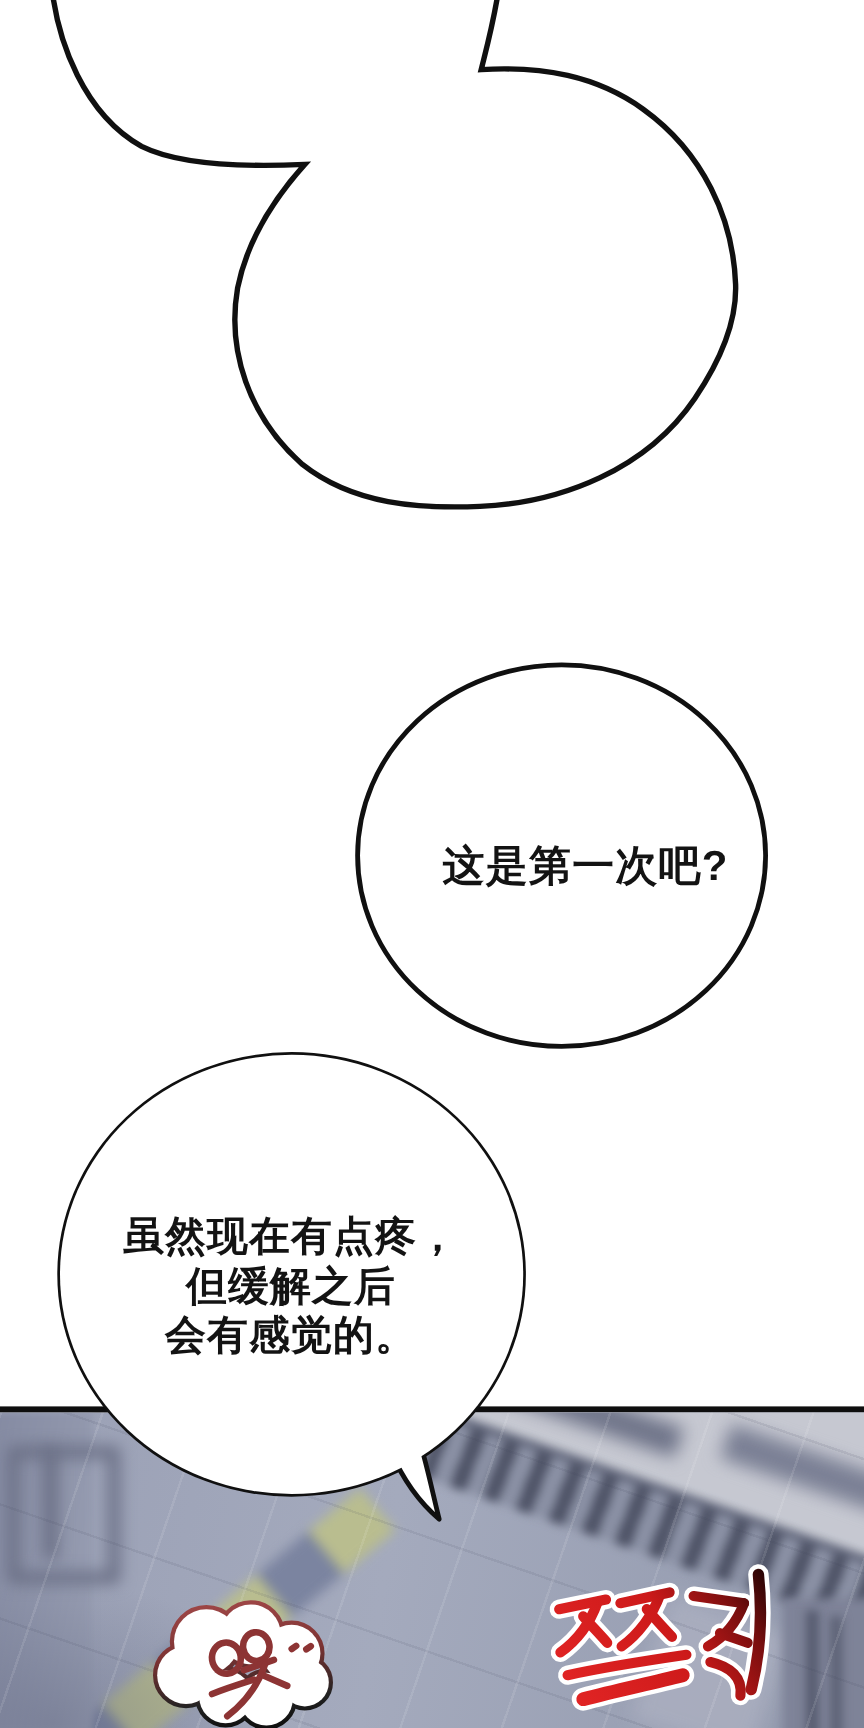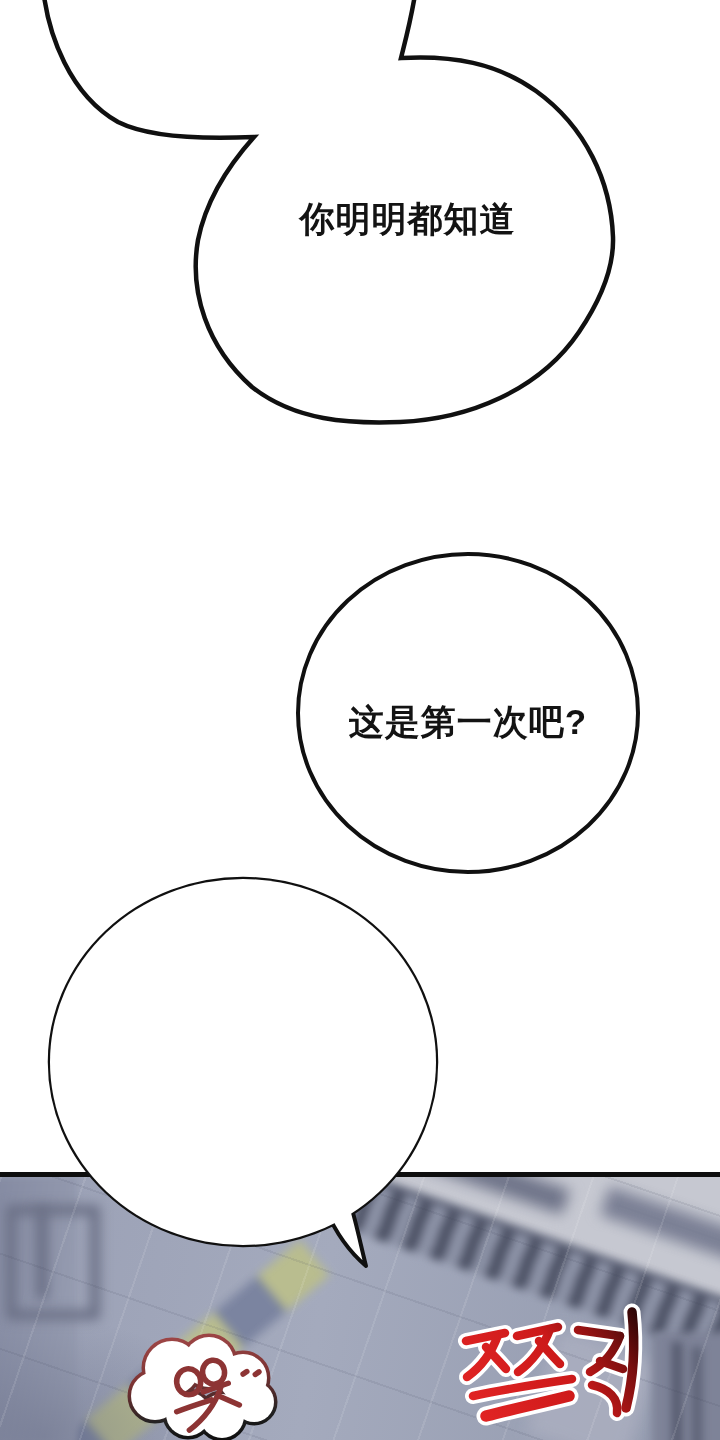--- a/index.html
+++ b/index.html
@@ -36,21 +36,21 @@
                background:radial-gradient(ellipse at 30% 70%,rgba(96,102,128,.45),transparent 70%);}
   .bg-tiles{left:0;top:0;width:720px;height:268px;
             background:repeating-linear-gradient(109deg,rgba(255,255,255,.10) 0 2px,transparent 2px 80px),
                        repeating-linear-gradient(19deg,rgba(60,64,86,.10) 0 2px,transparent 2px 90px);}
   
   svg.art{position:absolute;left:0;top:0;z-index:2;}
   
   .btext{position:absolute;z-index:3;font-weight:700;color:#131313;text-align:center;
          letter-spacing:1px;}
   .b1{left:225px;top:194px;width:365px;font-size:35px;line-height:49px;}
-  .b2{left:298px;top:699px;width:340px;font-size:35px;line-height:46px;}
+  .b2{left:298px;top:699px;width:340px;font-size:35px;line-height:46px;padding-left:20px;}
   .b3{left:55px;top:1011px;width:375px;font-size:34px;line-height:41px;}
   .sr-only{position:absolute;width:1px;height:1px;overflow:hidden;clip:rect(0 0 0 0);white-space:nowrap;}
 </style>
 </head>
 <body>
 
 <div class="stage">
 
   <div class="panel" aria-label="blurred tilted view of a building exterior with hazard stripes and railing">
     <div class="bg-light-upper"></div>
@@ -164,21 +164,25 @@
         <path d="M578,1330 L620,1336"></path>
         <path d="M620,1336 C614,1352 604,1364 590,1372"></path>
         <path d="M632,1312 C635,1340 635,1372 626,1408" stroke-width="9.5"></path>
         <path d="M600,1361 L623,1369"></path>
         <path d="M592,1385 C609,1389 619,1398 617,1413"></path>
       </g>
     </g>
   </svg>
 
   <div class="btext b1">
-    <div>你明明都知道</div>
   </div>
   <div class="btext b2">
     <div>这是第一次吧?</div>
+  </div>
+  <div class="btext b3">
+    <div>虽然现在有点疼，</div>
+    <div>但缓解之后</div>
+    <div>会有感觉的。</div>
   </div>
 
   <span class="sr-only">으읏‥</span>
   <span class="sr-only">쯔걱</span>
 </div>
 
 </body></html>

